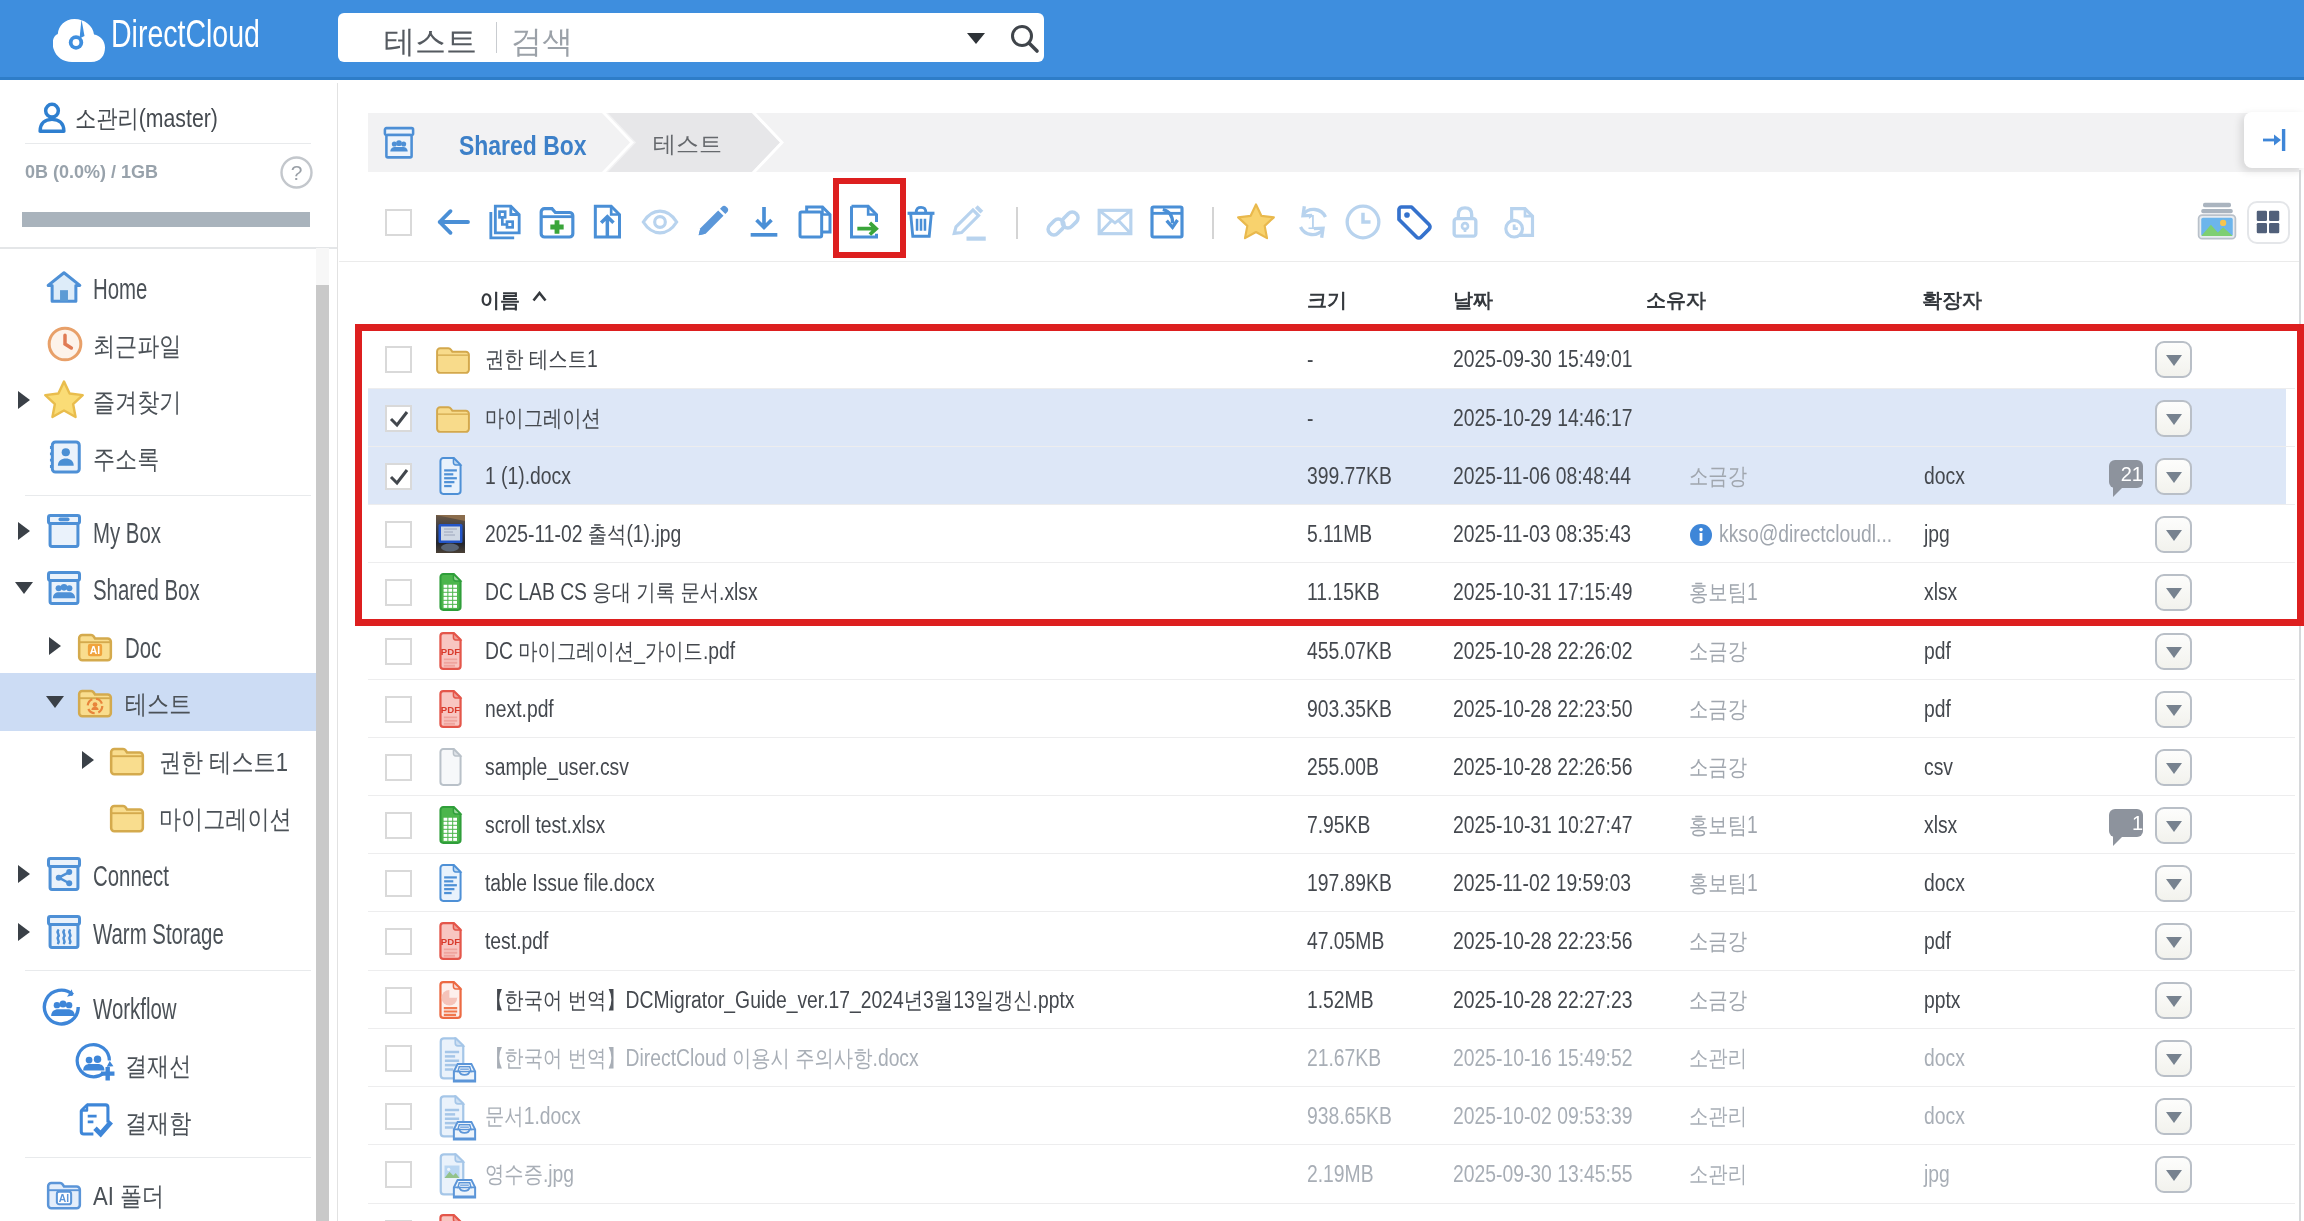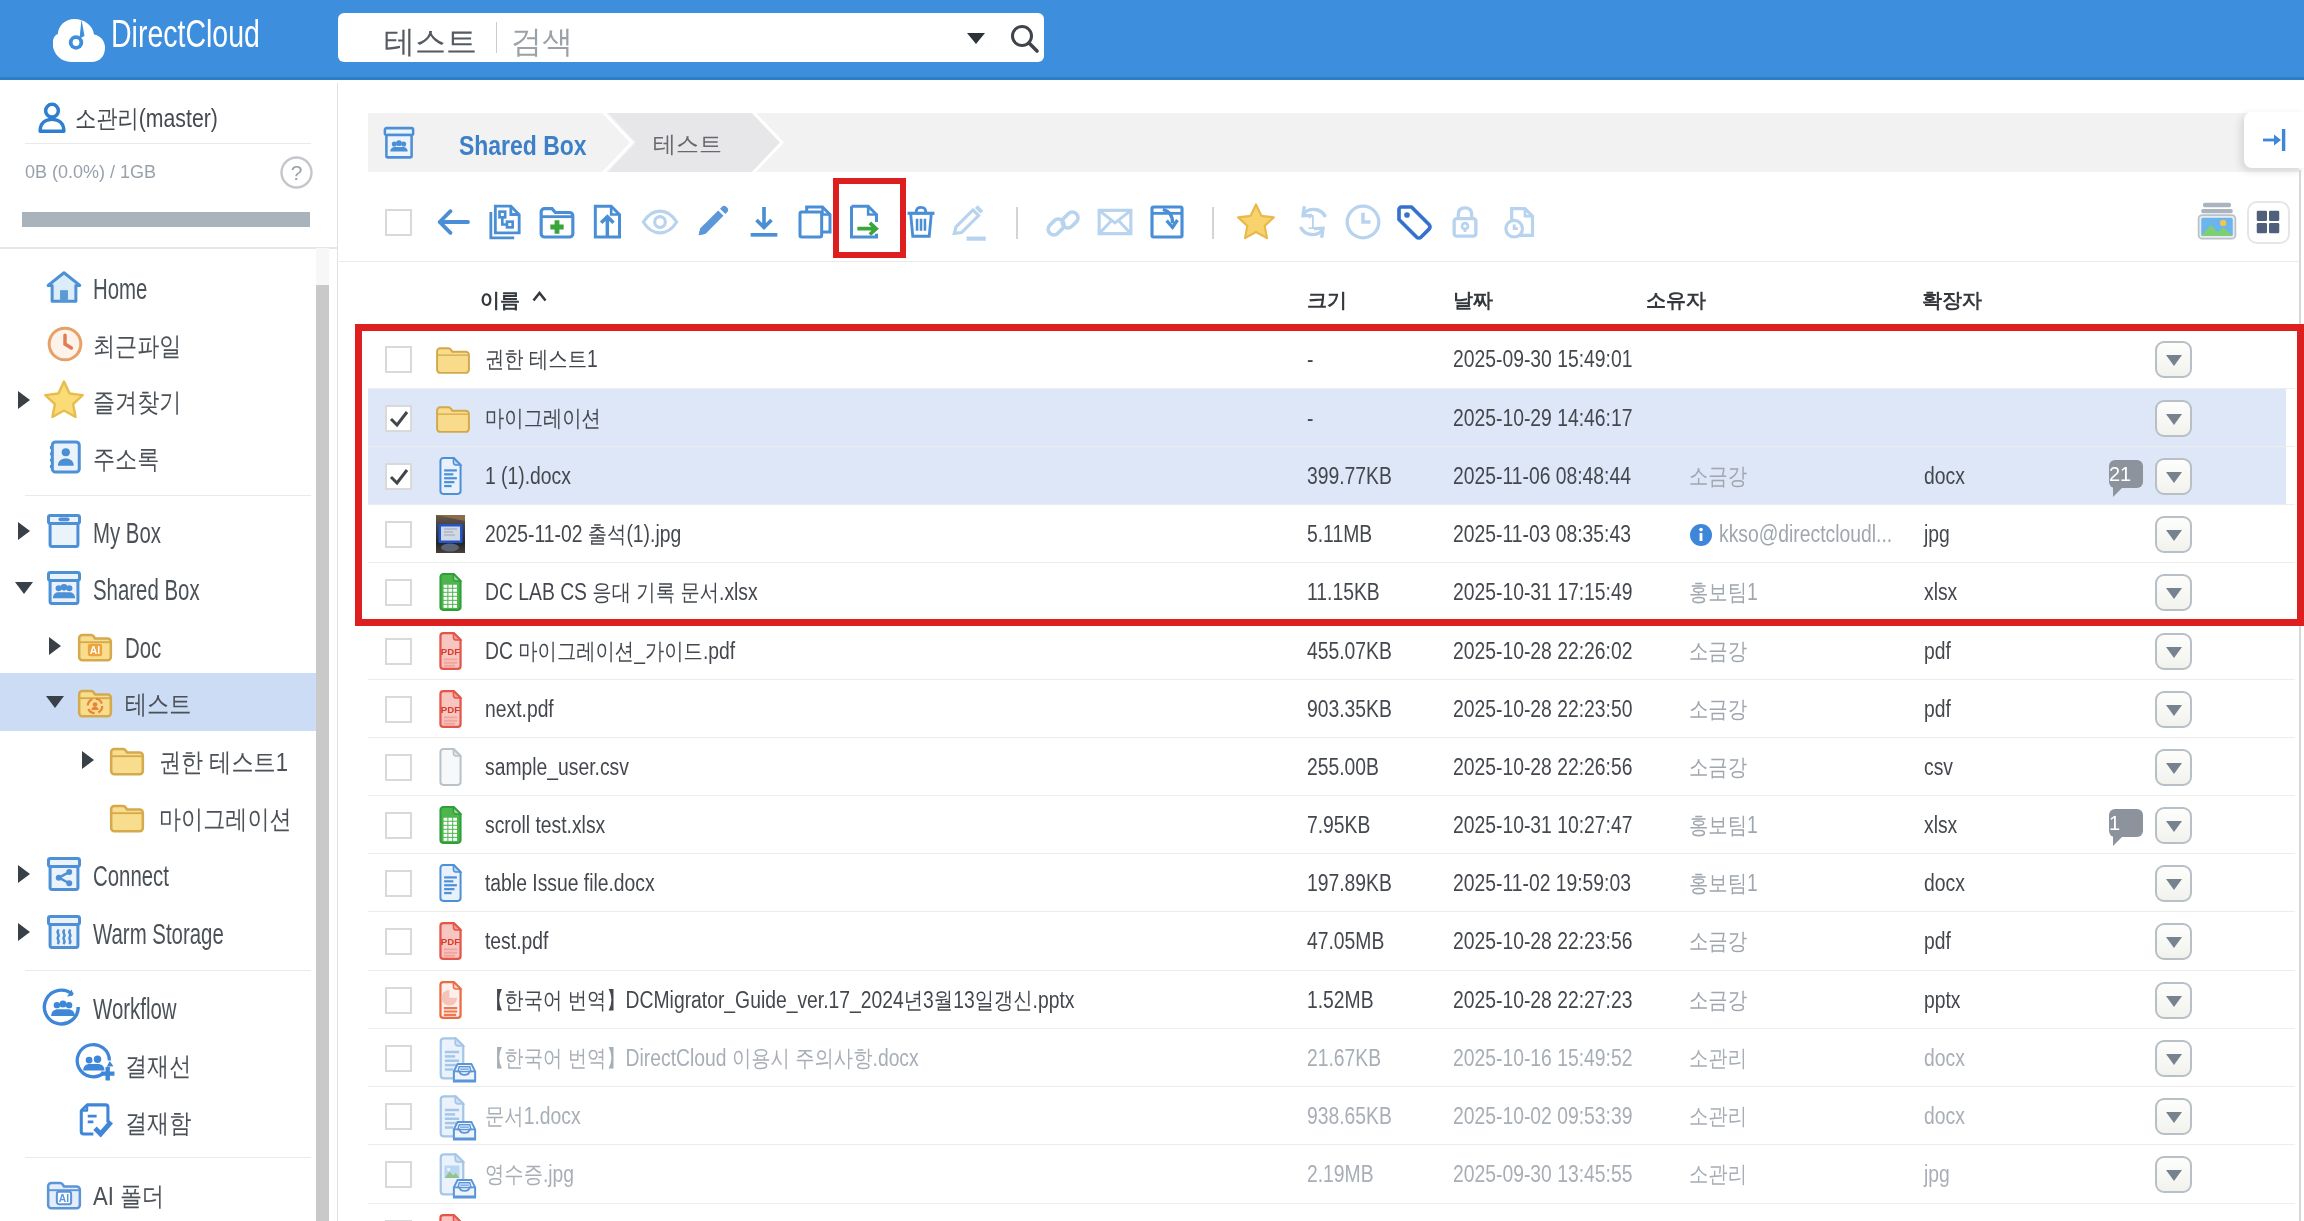--- a/index.html
+++ b/index.html
@@ -31,21 +31,21 @@
 .hcell { position:absolute; top:287px; font-size:20px; font-weight:bold; color:#35393e; }
 .row { position:absolute; left:339px; width:1961px; height:59px; }
 .row .sep { position:absolute; left:29px; right:5px; top:-1px; height:1px; background:#ededee; }
 .row.sel .selbg { position:absolute; left:29px; top:0; width:1918px; height:100%; background:#dde7f7; }
 .cell { position:absolute; font-size:23px; color:#44484e; white-space:nowrap; line-height:59px; height:59px; transform:scaleX(0.84); transform-origin:0 50%; }
 .cell.owner { color:#a0a6ae; }
 .row.faded .cell { color:#a8aeb6; }
 .cb { position:absolute; left:46px; top:16px; width:27px; height:27px; border:2px solid #d9d9d9; background:#fff; }
 .dd { position:absolute; left:1816px; top:11px; width:37px; height:37px; border:2px solid #b9bfc7; border-radius:9px; background:linear-gradient(#fdfdfc,#f2f2ed); }
 .dd:after { content:""; position:absolute; left:9px; top:12px; width:0; height:0; border-left:8px solid transparent; border-right:8px solid transparent; border-top:11px solid #77828f; }
-.badge { position:absolute; left:1770px; top:13px; width:34px; height:28px; background:#8d939d; border-radius:6px; color:#fff; font-size:20px; text-align:left; line-height:28px; }
+.badge { position:absolute; left:1770px; top:13px; width:34px; height:28px; background:#8d939d; border-radius:6px; color:#fff; font-size:20px; text-align:right; line-height:28px; }
 .badge:after { content:""; position:absolute; left:4px; top:27px; width:0; height:0; border-top:10px solid #8d939d; border-right:10px solid transparent; }
 .icon { position:absolute; }
 #red1 { position:absolute; left:833px; top:178px; width:73px; height:80px; border:6px solid #dd1f1f; }
 #red2 { position:absolute; left:355px; top:324px; width:1949px; height:302px; border:7px solid #dd1f1f; }
 #collapse-btn { position:absolute; left:2244px; top:112px; width:60px; height:56px; background:#fff; border-radius:8px 0 0 8px; box-shadow:-3px 3px 8px rgba(0,0,0,0.12); }
 #right-line { position:absolute; left:2299px; top:170px; width:2px; height:1051px; background:#d6d8da; }
 </style>
 </head>
 <body>
 <div id="hdr"></div>
@@ -66,21 +66,21 @@
     <line x1="21" y1="21" x2="29" y2="29" stroke="#3f444a" stroke-width="3.6" stroke-linecap="round"></line>
   </svg>
 </div>
 <div id="side"></div>
 <svg class="abs" style="left:33px;top:98px" width="38" height="38" viewBox="0 0 24 24">
   <circle cx="12" cy="8" r="4" fill="none" stroke="#2e7fd0" stroke-width="2.2"></circle>
   <path d="M4.5 21 C4.5 15.5 8 13.5 12 13.5 C16 13.5 19.5 15.5 19.5 21 Z" fill="none" stroke="#2e7fd0" stroke-width="2.2" stroke-linejoin="round"></path>
 </svg>
 <div class="sb-txt" style="left:75px;top:102px;font-size:25px;color:#454a50;transform:scaleX(0.85);transform-origin:0 50%;">소관리(master)</div>
 <div class="sb-div" style="top:143px"></div>
-<div class="sb-txt" style="left:25px;top:162px;font-size:18px;color:#98a2ab;transform:none;">0B (0.0%) / 1GB</div>
+<div class="sb-txt" style="left:25px;top:162px;font-size:18px;color:#98a2ab;transform:none;font-weight:bold;">0B (0.0%) / 1GB</div>
 <svg class="abs" style="left:280px;top:156px" width="33" height="33" viewBox="0 0 33 33">
   <circle cx="16.5" cy="16.5" r="15" fill="none" stroke="#c3c7cc" stroke-width="2.4"></circle>
   <text x="16.5" y="24" font-size="21" fill="#9aa0a7" text-anchor="middle" font-family="Liberation Sans">?</text>
 </svg>
 <div id="quota-bar"></div>
 <div style="position:absolute;left:0;top:247px;width:337px;height:2px;background:#e4e6e8;"></div>
 <div id="sb-track"></div>
 <div id="sb-thumb"></div>
 <div id="sel-tree"></div>
 <svg class="abs" style="left:45px;top:268px" width="38" height="38" viewBox="0 0 24 24">

